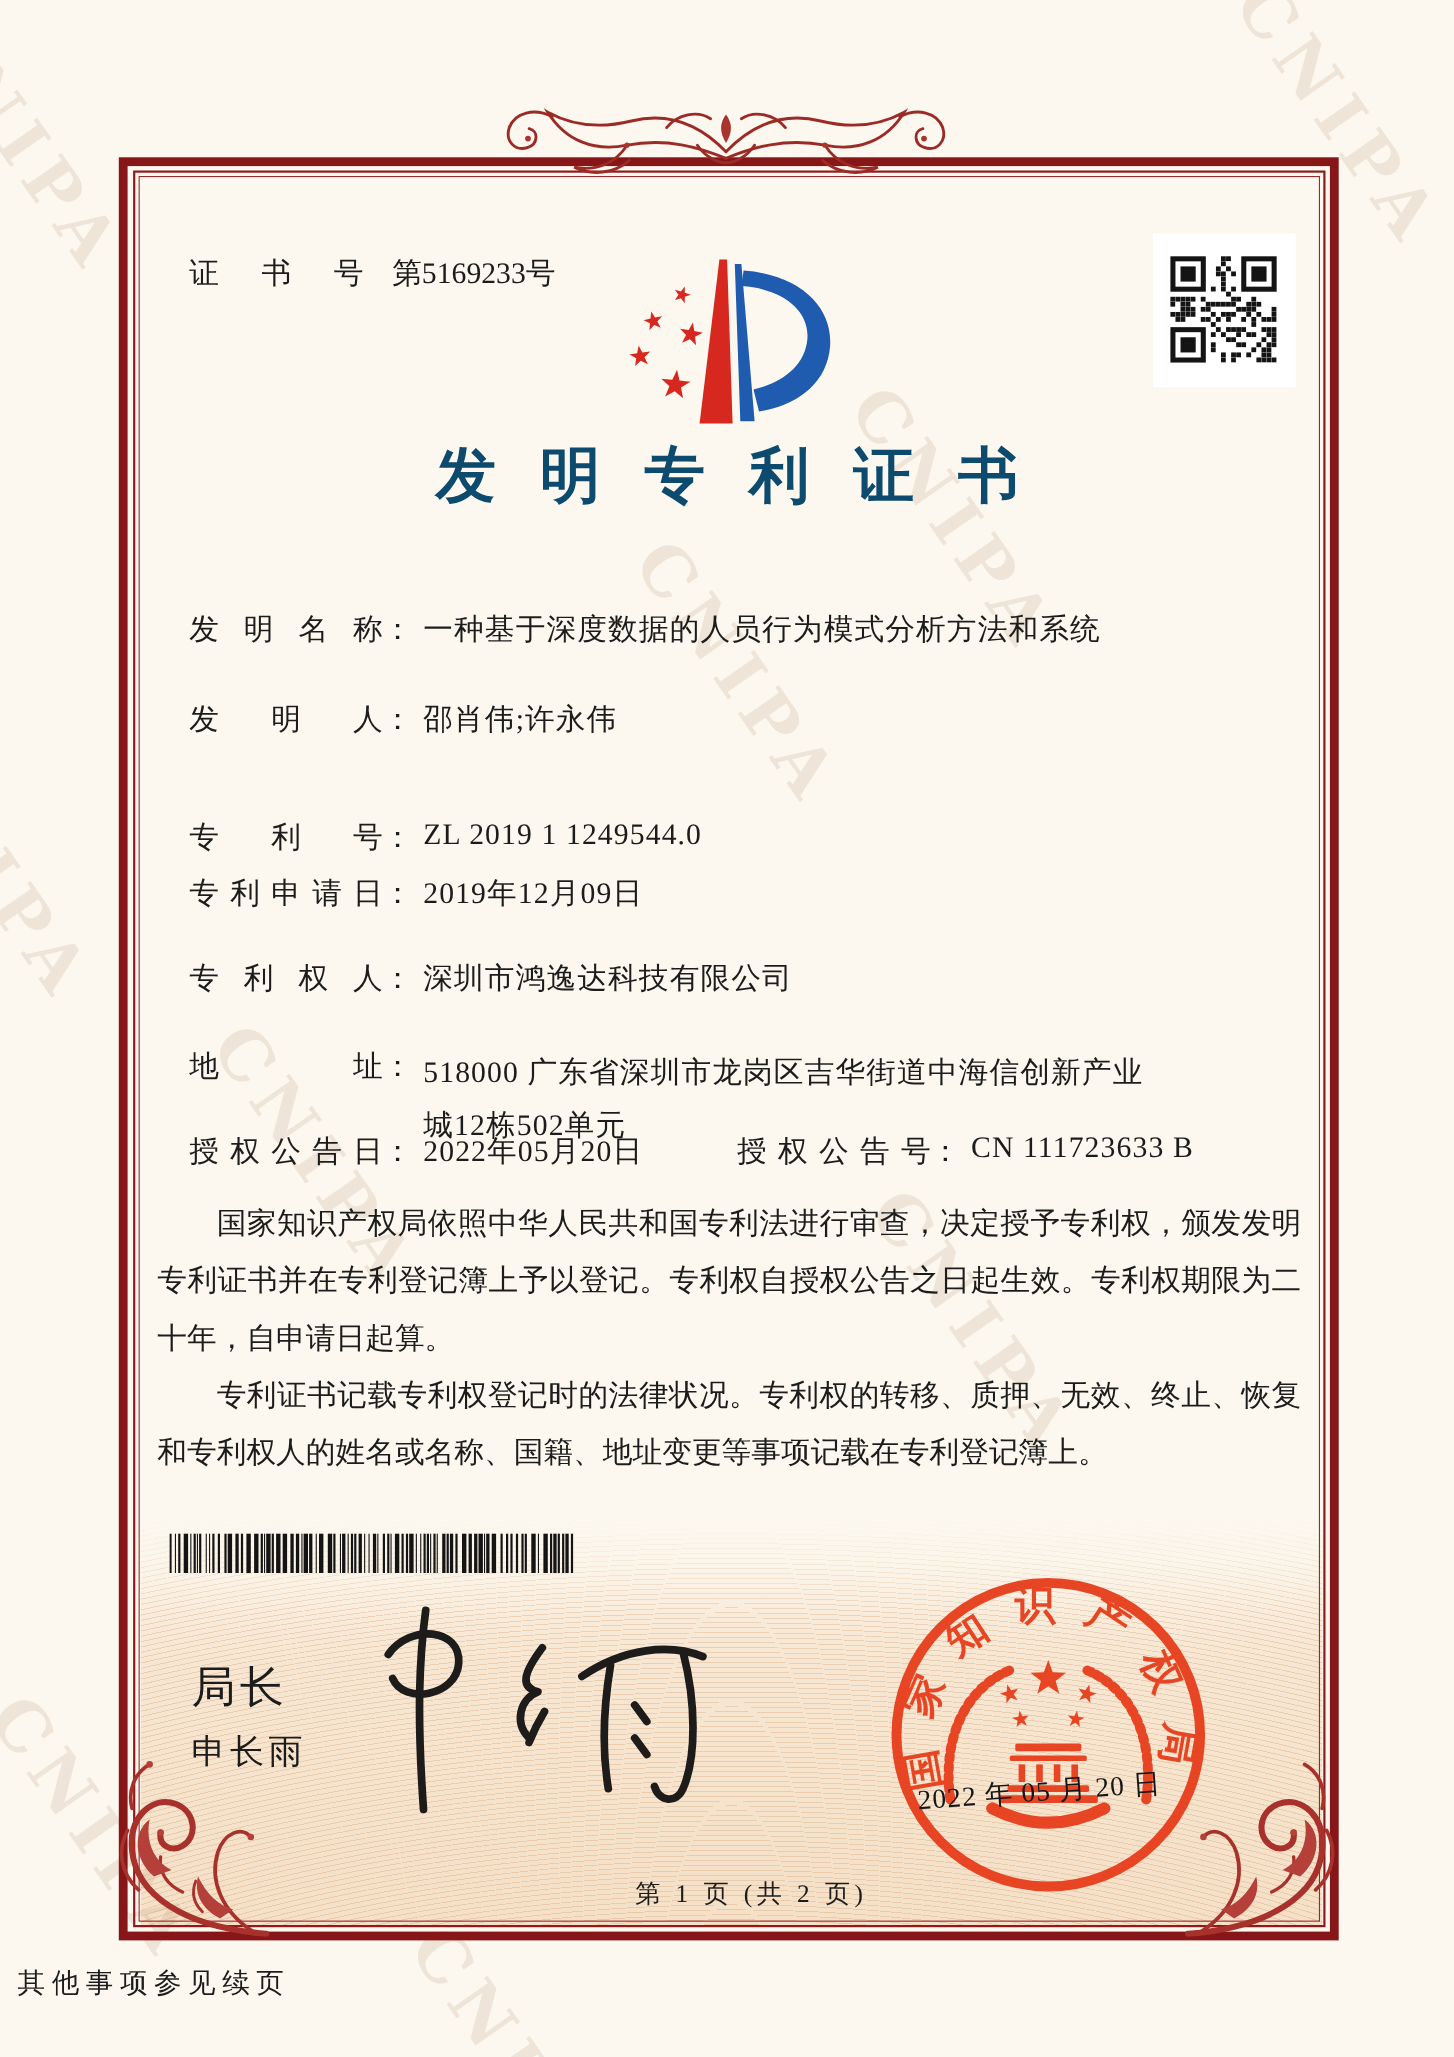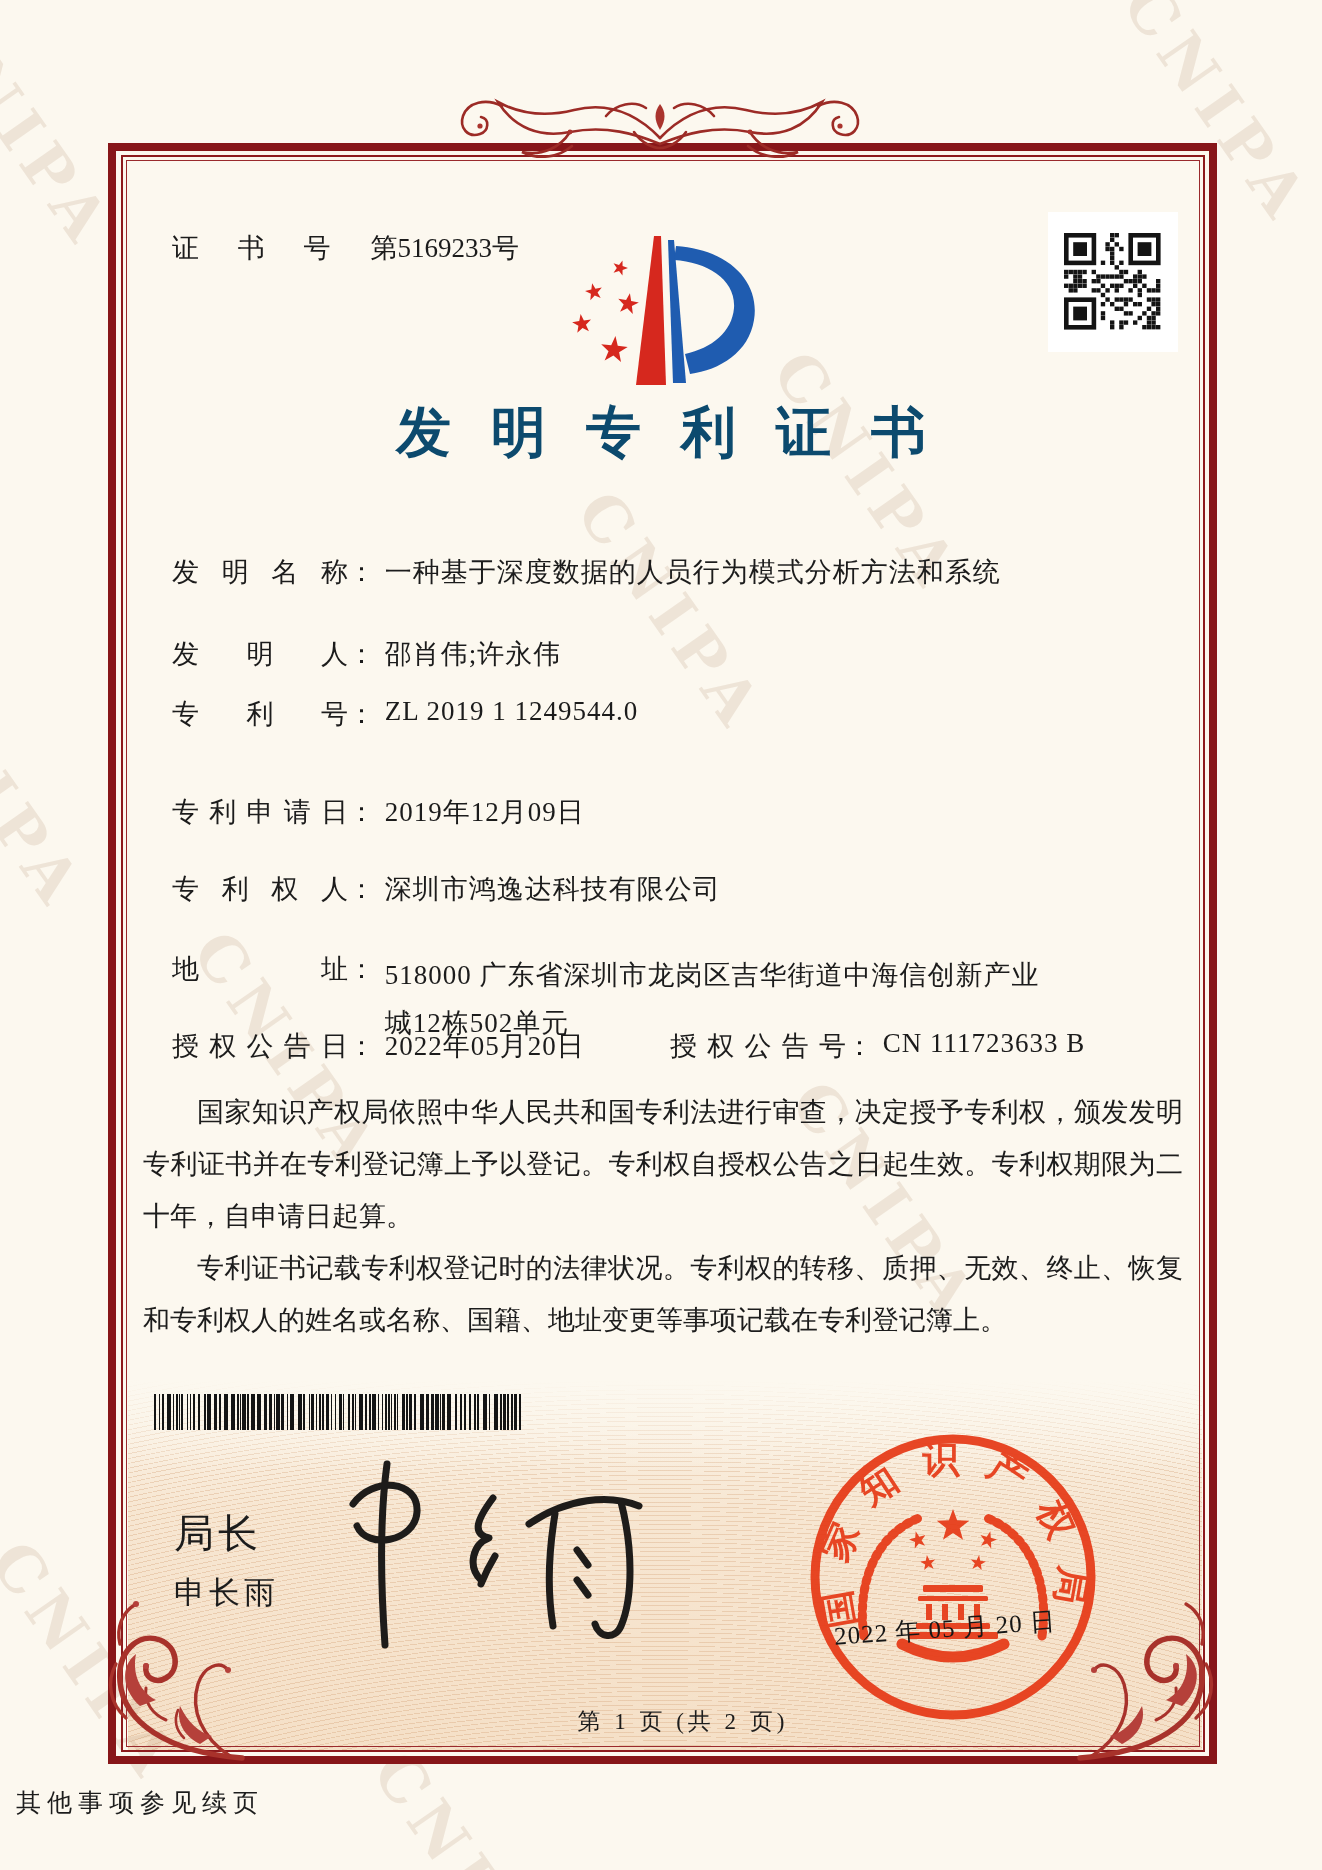--- a/index.html
+++ b/index.html
@@ -27,21 +27,21 @@
       repeating-radial-gradient(1600px 900px at 50% 235%,
         rgba(206,150,104,0.30) 0 1.5px, rgba(0,0,0,0) 1.5px 8px),
       linear-gradient(180deg, rgba(246,226,203,0.10) 0%, rgba(243,216,186,0.55) 35%, rgba(241,211,178,0.65) 100%);
   }
   .wavezone:after{
     content:""; position:absolute; left:0; top:0; right:0; height:90px;
     background:linear-gradient(180deg,#fcf8ef 0%, rgba(252,248,239,0) 100%);
   }
   
   .certno{position:absolute; left:172px; top:230px; font-size:27px; z-index:7;}
-  .certno .lab{letter-spacing:16px; margin-right:24px;}
+  .certno .lab{letter-spacing:16px; margin-right:10px;}
   .title{
     position:absolute; left:0; right:0; top:396px; text-align:center; z-index:7;
     font-size:55px; font-weight:700; letter-spacing:40px; padding-left:40px;
     color:#0c4a6e;
   }
   
   .frow{position:absolute; left:172px; font-size:27px; z-index:7; white-space:nowrap;}
   .flabel{display:inline-block; width:176px; text-align:justify; text-align-last:justify; vertical-align:top;}
   .fcolon{display:inline-block; vertical-align:top;}
   .fvalue{display:inline-block; margin-left:3px; vertical-align:top; letter-spacing:1px;}
@@ -302,21 +302,21 @@
   <div class="title">发明专利证书</div>
 
   <div class="frow" style="top:554px">
     <span class="flabel">发明名称</span><span class="fcolon">：</span>
     <span class="fvalue">一种基于深度数据的人员行为模式分析方法和系统</span>
   </div>
   <div class="frow" style="top:636px">
     <span class="flabel">发明人</span><span class="fcolon">：</span>
     <span class="fvalue">邵肖伟;许永伟</span>
   </div>
-  <div class="frow" style="top:696px">
+  <div class="frow" style="top:743px">
     <span class="flabel">专利号</span><span class="fcolon">：</span>
     <span class="fvalue">ZL 2019 1 1249544.0</span>
   </div>
   <div class="frow" style="top:794px">
     <span class="flabel">专利申请日</span><span class="fcolon">：</span>
     <span class="fvalue">2019年12月09日</span>
   </div>
   <div class="frow" style="top:871px">
     <span class="flabel">专利权人</span><span class="fcolon">：</span>
     <span class="fvalue">深圳市鸿逸达科技有限公司</span>

